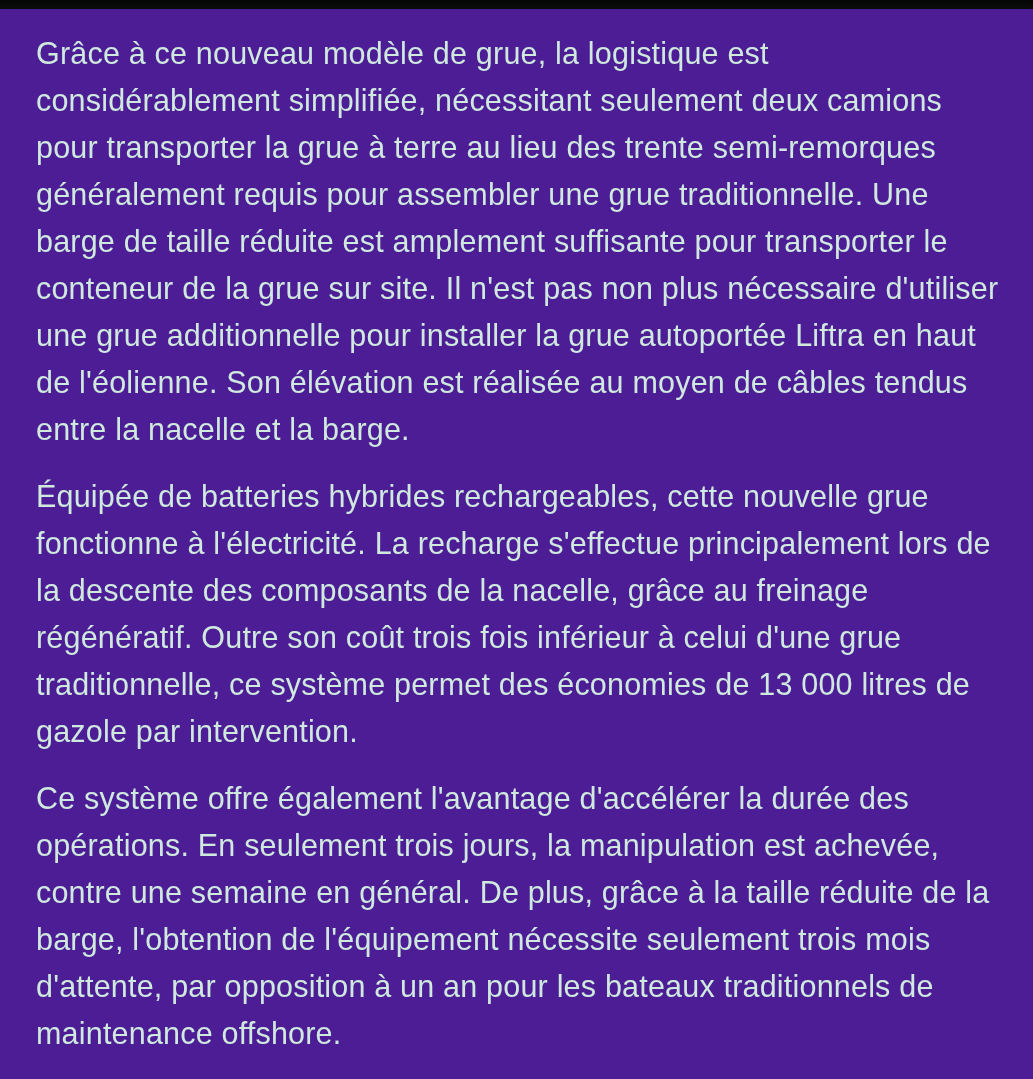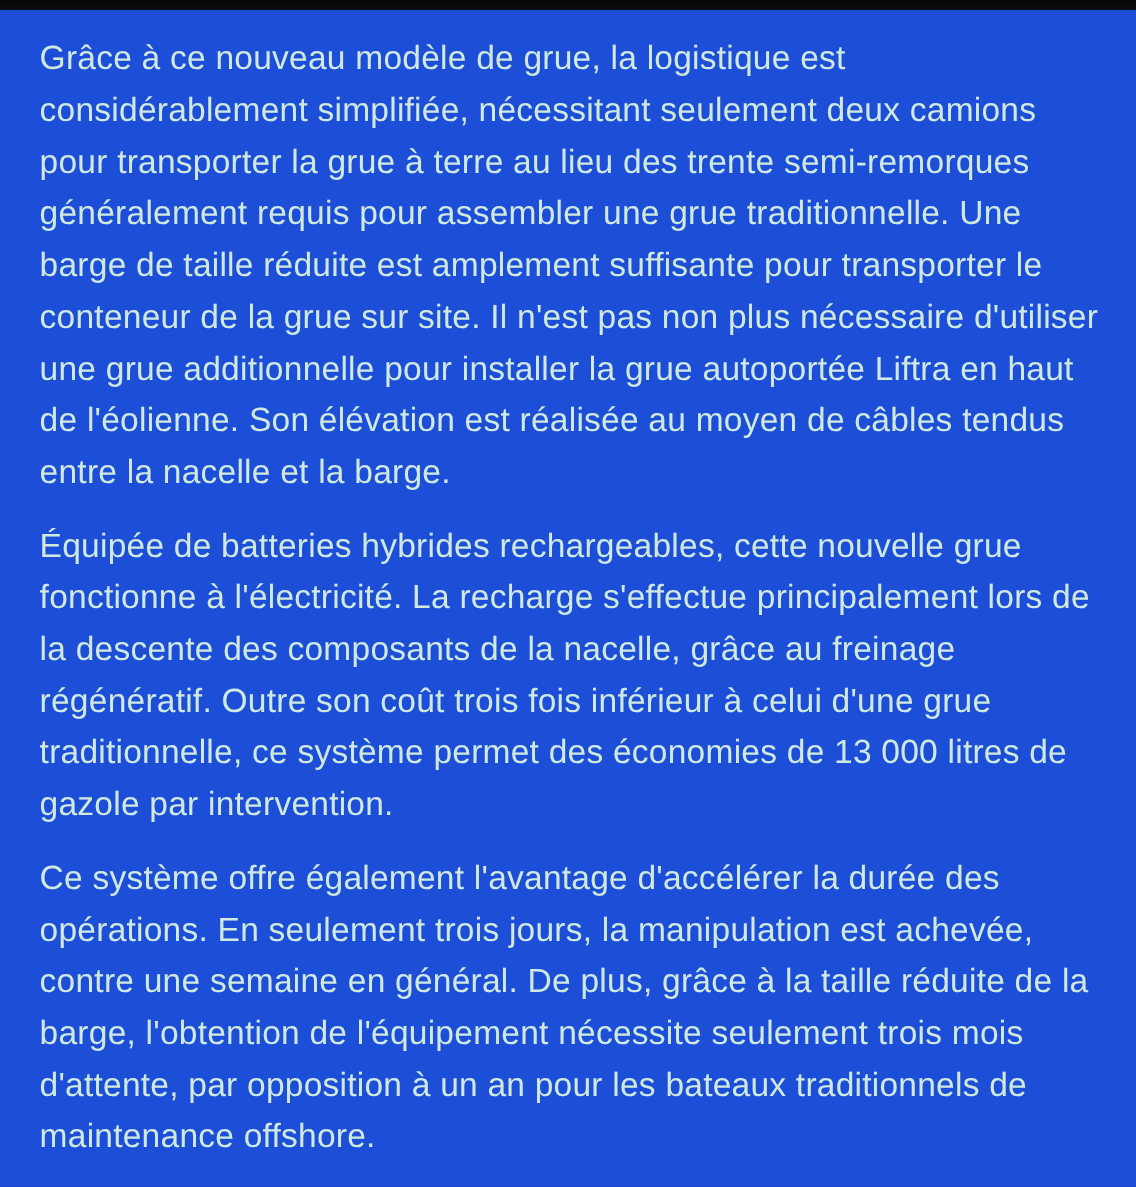--- a/index.html
+++ b/index.html
@@ -10,21 +10,21 @@
     width: 1033px;
     height: 1079px;
     overflow: hidden;
     background: #101112;
     font-family: "Liberation Sans", sans-serif;
   }
   .page {
     width: 100%;
     height: 100%;
     box-sizing: border-box;
-    background: #1d4ed8;
+    background: #4c1d95;
   }
   .top-edge {
     height: 9px;
     width: 100%;
     background: linear-gradient(#040505, #0b0c0c);
   }
   .article {
     padding: 21px 34px 0 36px;
     color: #cfe9df;
     font-size: 30.5px;

